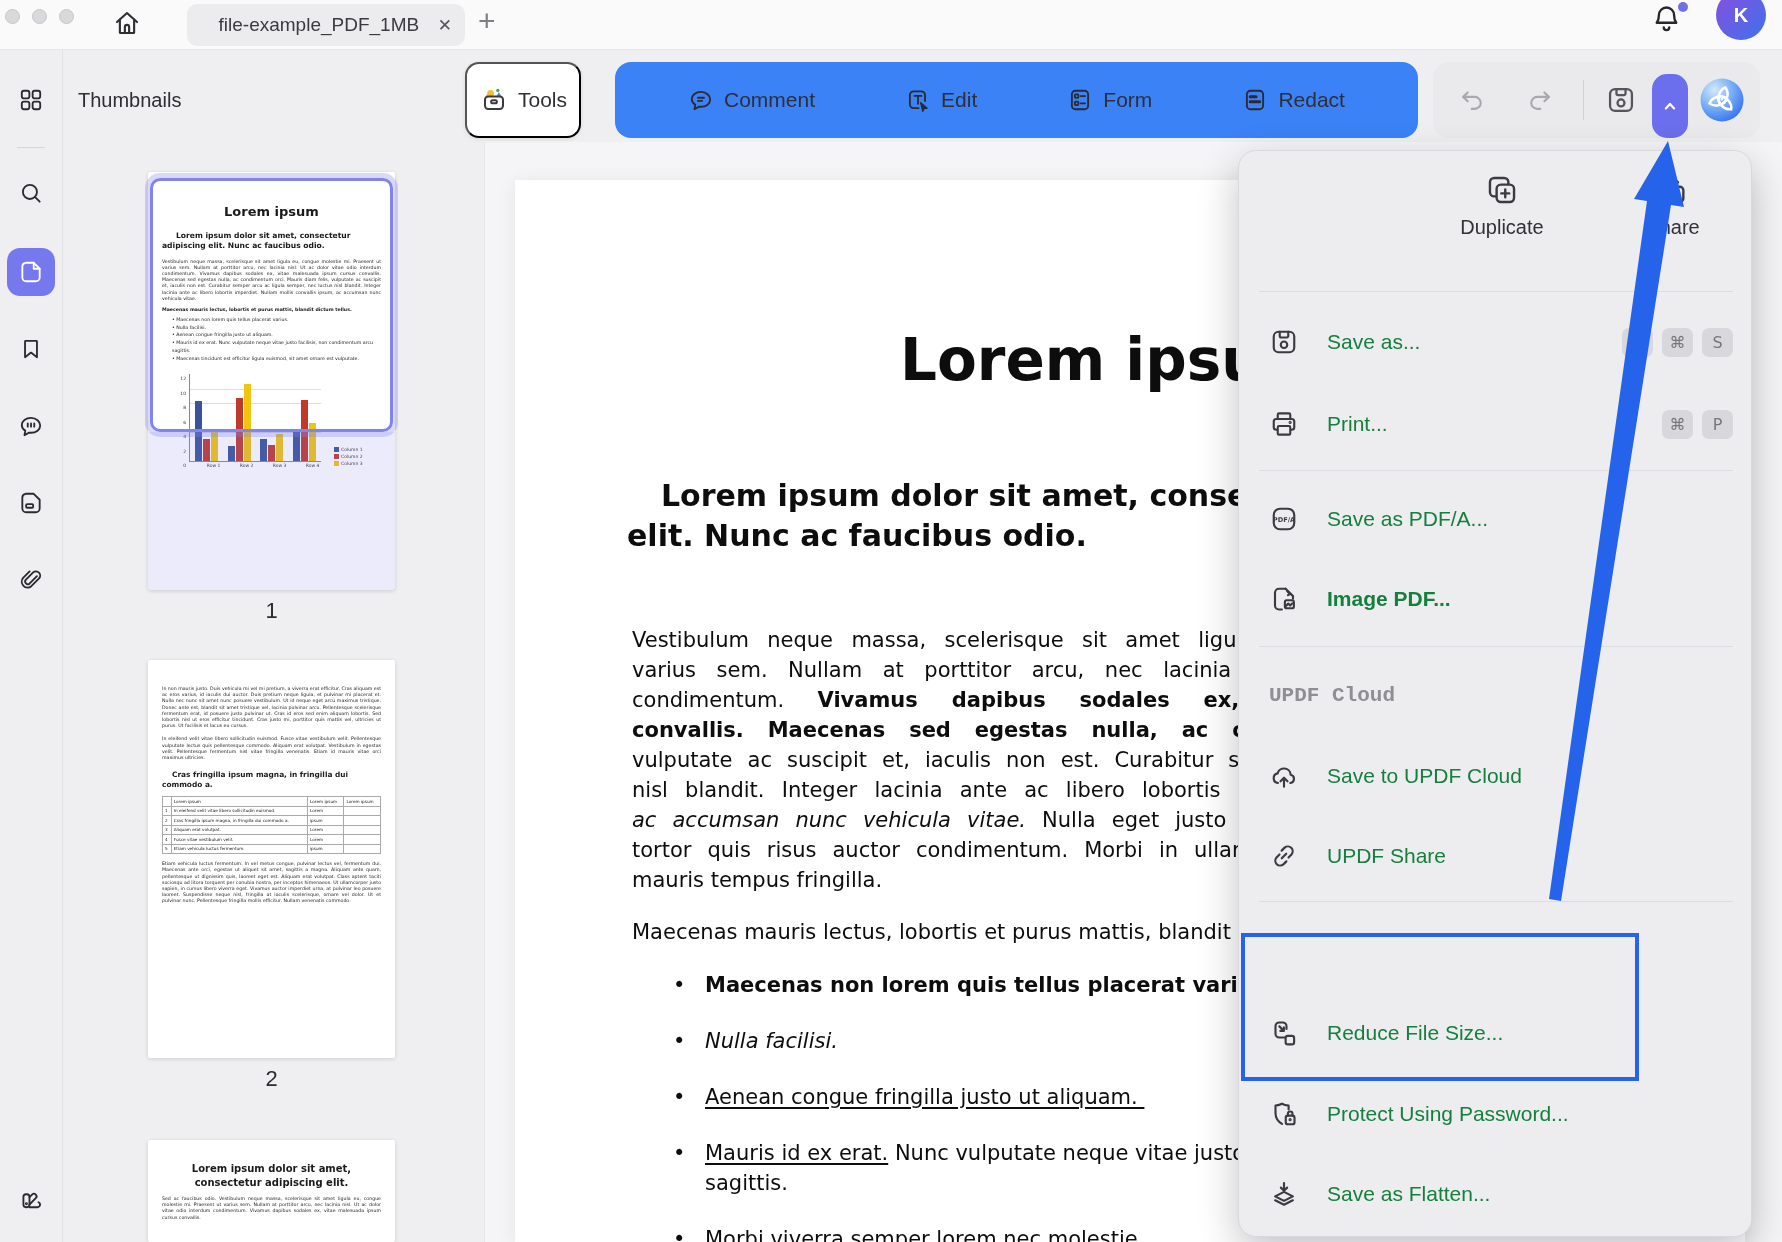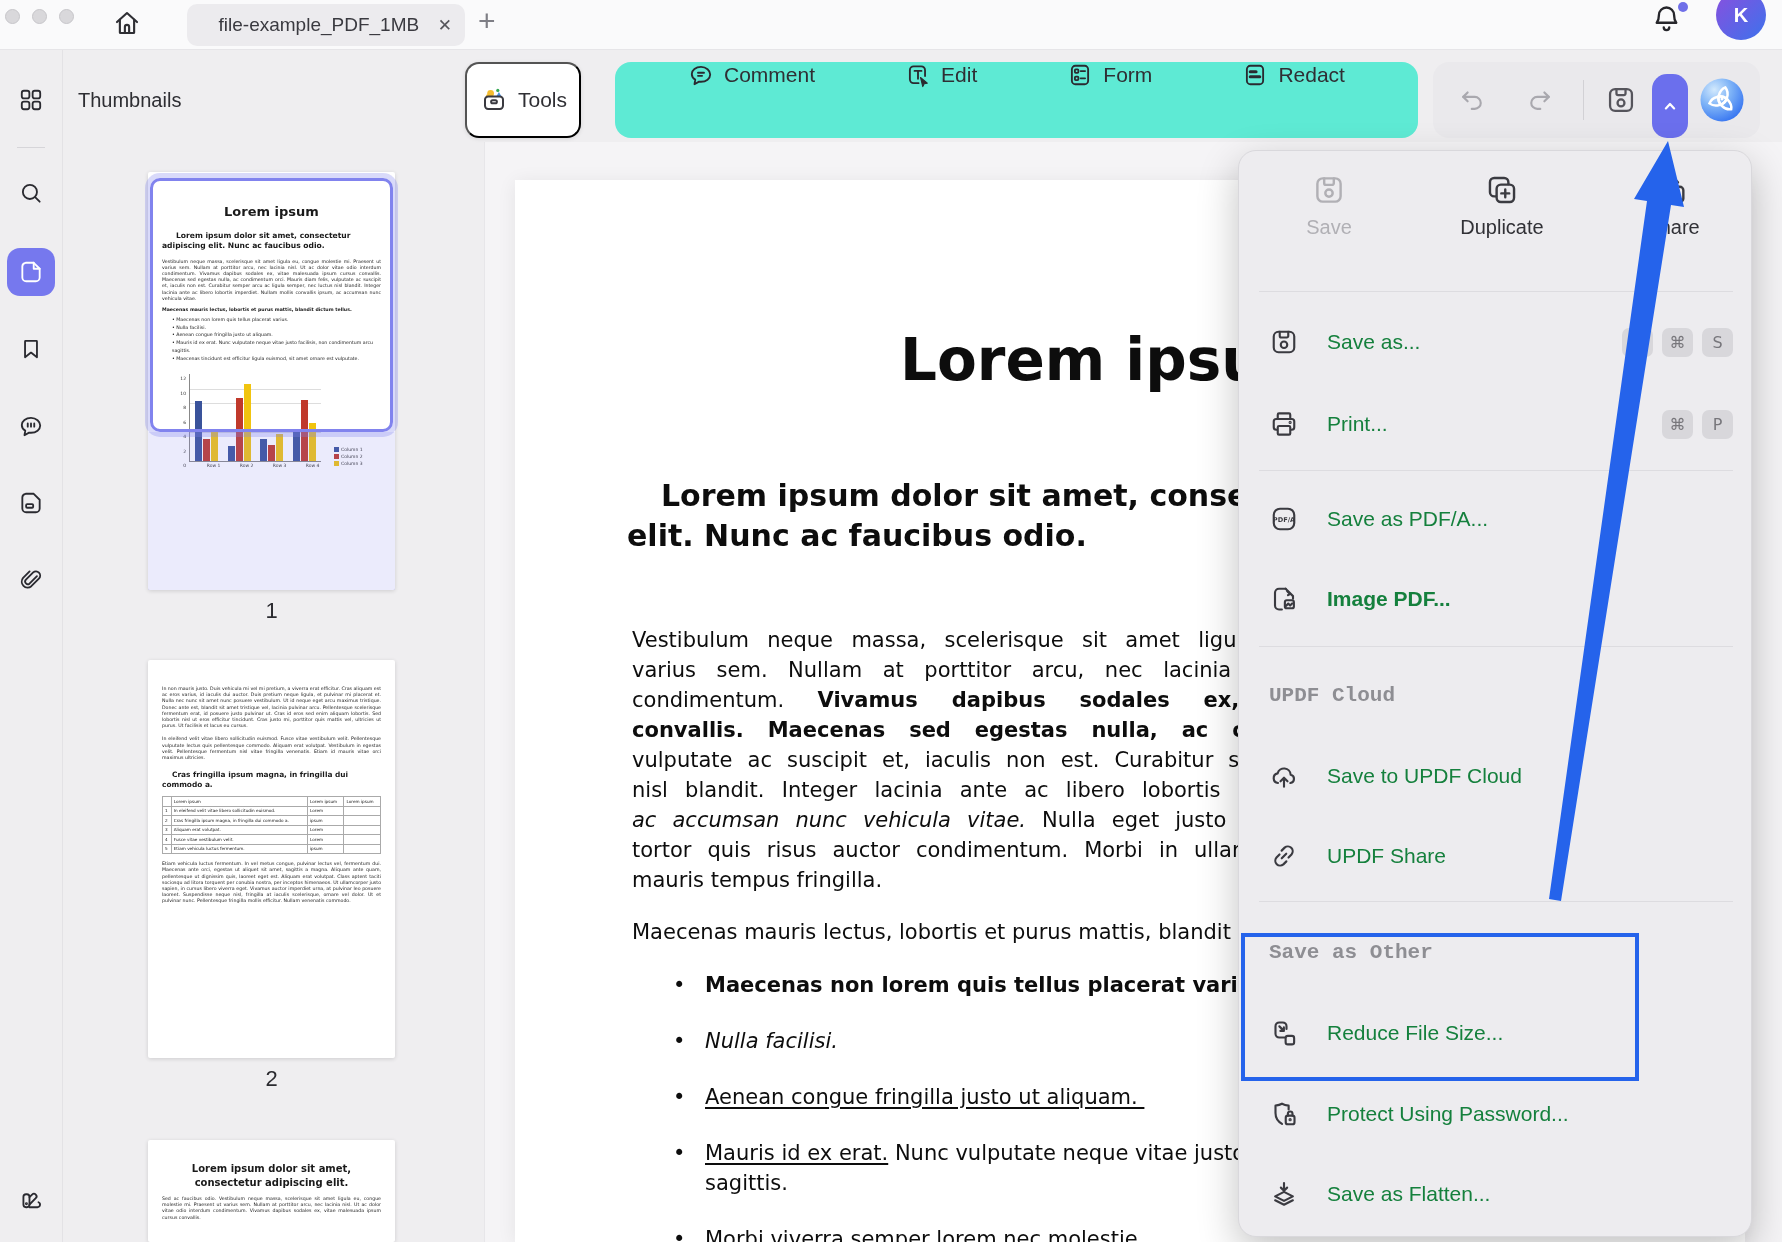--- a/index.html
+++ b/index.html
@@ -57,21 +57,21 @@
   .bar { width:7px; }
   .chart-x { width:132px; display:flex; justify-content:space-around; font-size:4.5px; color:#333; margin:1px 0 0 8px; }
   .chart-legend { font-size:4.5px; color:#333; margin-left:2px; }
   .chart-legend div { display:flex; align-items:center; gap:2px; margin:2px 0; }
   .chart-legend i { width:5px; height:5px; display:inline-block; }
 
   
   .tools-btn { position:absolute; left:465px; top:62px; width:116px; height:76px; background:#fff; border-radius:14px; box-shadow:0 1px 4px rgba(0,0,0,0.10); display:flex; align-items:center; justify-content:center; gap:9px; z-index:8; }
   .tools-btn .icon { width:30px; height:30px; }
   .tools-btn span.lbl { font-size:21px; color:#2F2F34; }
-  .mode-group { position:absolute; left:615px; top:62px; width:803px; height:76px; background:#5eead4; border-radius:16px; display:flex; align-items:flex-start; justify-content:space-around; padding:0 28px; z-index:8; }
+  .mode-group { position:absolute; left:615px; top:62px; width:803px; height:76px; background:#3b82f6; border-radius:16px; display:flex; align-items:center; justify-content:space-around; padding:0 28px; z-index:8; }
   .mode { display:flex; align-items:center; gap:10px; font-size:21px; color:#2F2F34; background:none; border:none; font-family:inherit; }
   .mode .icon { width:26px; height:26px; color:#2A2A30; }
   .right-group { position:absolute; left:1433px; top:62px; width:327px; height:76px; background:#EAE9EC; border-radius:16px; z-index:8; }
   .rg-abs { position:absolute; }
   .undo,.redo { width:30px; height:30px; color:#A9A8AE; top:23px; }
   .undo { left:24px; } .redo { left:92px; }
   .rg-sep { left:150px; top:18px; width:1px; height:40px; background:#D2D1D5; }
   .save-top { left:172px; top:22px; width:32px; height:32px; color:#56555C; }
   .chev-btn { left:219px; top:12px; width:36px; height:64px; border-radius:15px; border:none; display:flex; align-items:center; justify-content:center; }
   .chev-btn .icon { width:22px; height:22px; color:#fff; }
@@ -422,30 +422,20 @@
       <svg viewBox="0 0 24 24" fill="none" stroke="currentColor" stroke-width="1.7" stroke-linecap="round" stroke-linejoin="round">
         <path d="M12 4 a5.5 5.5 0 0 1 5.5 5.5 c0 3 .8 4.6 1.6 5.6 H4.9 c.8 -1 1.6 -2.6 1.6 -5.6 A5.5 5.5 0 0 1 12 4 z"></path>
         <path d="M10 18.4 a2 2 0 0 0 4 0"></path>
       </svg>
     </button>
   <span class="bell-dot" id="bell-dot" style="background: rgb(111, 111, 232);"></span>
 </div>
 <div class="avatar" id="avatar" style="background: linear-gradient(135deg, rgb(138, 79, 222), rgb(61, 114, 236));">K</div>
 
 <div class="menu" id="menu">
-    <button class="qa disabled" style="left: 20px;">
-      <span class="icon">
-        <svg viewBox="0 0 24 24" fill="none" stroke="currentColor" stroke-width="1.7" stroke-linecap="round" stroke-linejoin="round">
-          <rect x="3.8" y="3.8" width="16.4" height="16.4" rx="3.8"></rect>
-          <path d="M8.6 3.8 v3.4 a1.2 1.2 0 0 0 1.2 1.2 h4.4 a1.2 1.2 0 0 0 1.2 -1.2 V3.8"></path>
-          <circle cx="12" cy="14.2" r="2.6"></circle>
-        </svg>
-      </span>
-      <span class="qa-lbl">Save</span>
-    </button>
     <button class="qa" style="left: 193px;">
       <span class="icon">
         <svg viewBox="0 0 24 24" fill="none" stroke="currentColor" stroke-width="1.7" stroke-linecap="round" stroke-linejoin="round">
           <path d="M16.5 7.8 V6.5 A3 3 0 0 0 13.5 3.5 H6.5 A3 3 0 0 0 3.5 6.5 v7 a3 3 0 0 0 3 3 h1.3"></path>
           <rect x="8.2" y="8.2" width="12.3" height="12.3" rx="3"></rect>
           <path d="M14.3 11.6 v5.6 M11.5 14.4 h5.6"></path>
         </svg>
       </span>
       <span class="qa-lbl">Duplicate</span>
     </button>
@@ -526,21 +516,20 @@
       <span class="icon">
         <svg viewBox="0 0 24 24" fill="none" stroke="currentColor" stroke-width="1.7" stroke-linecap="round" stroke-linejoin="round">
           <path d="M10.1 7.7 l2.4 -2.4 a3.9 3.9 0 0 1 5.5 5.5 l-2.4 2.4"></path>
           <path d="M13.9 16.3 l-2.4 2.4 a3.9 3.9 0 0 1 -5.5 -5.5 l2.4 -2.4"></path>
           <path d="M10.2 13.8 l3.6 -3.6"></path>
         </svg>
       </span>
       <span class="m-lbl">UPDF Share</span>
     </button>
     <div class="m-div" style="top: 750px;"></div>
-    <div class="m-head" style="top: 774px;">Save as Other</div>
     <button class="m-row" style="top: 854px;">
       <span class="icon">
         <svg viewBox="0 0 24 24" fill="none" stroke="currentColor" stroke-width="1.7" stroke-linecap="round" stroke-linejoin="round">
           <path d="M12.4 15.6 H8.2 A3 3 0 0 1 5.2 12.6 V6.6 a3 3 0 0 1 3 -3 h2.8 a3 3 0 0 1 3 3 v2.2"></path>
           <rect x="13.3" y="14.3" width="6.8" height="6.8" rx="1.8"></rect>
           <path d="M8.3 6.7 l3.5 3.5 M11.9 7.5 v2.8 H9.1"></path>
         </svg>
       </span>
       <span class="m-lbl">Reduce File Size...</span>
     </button>

